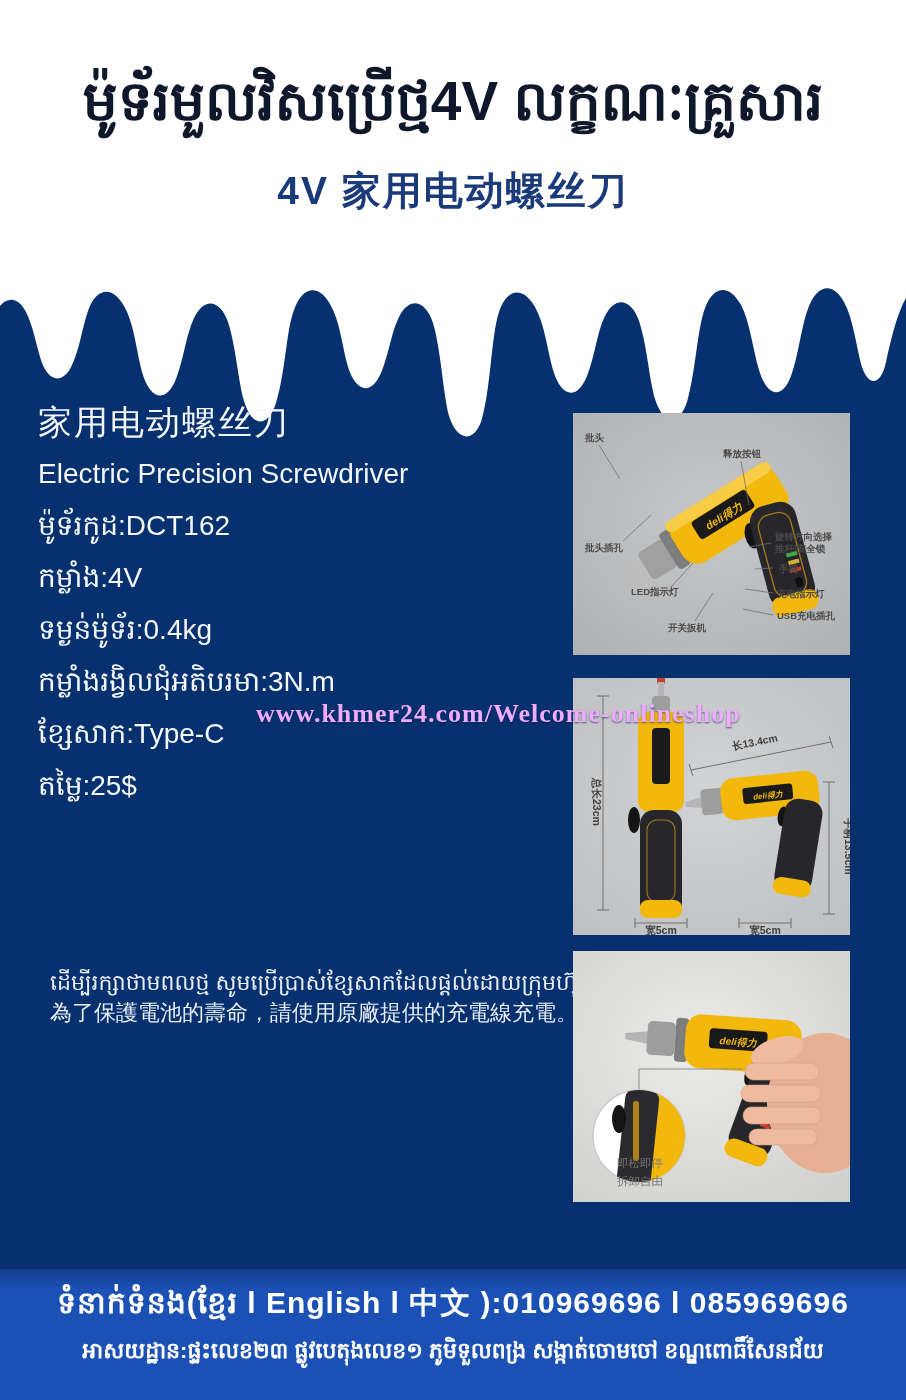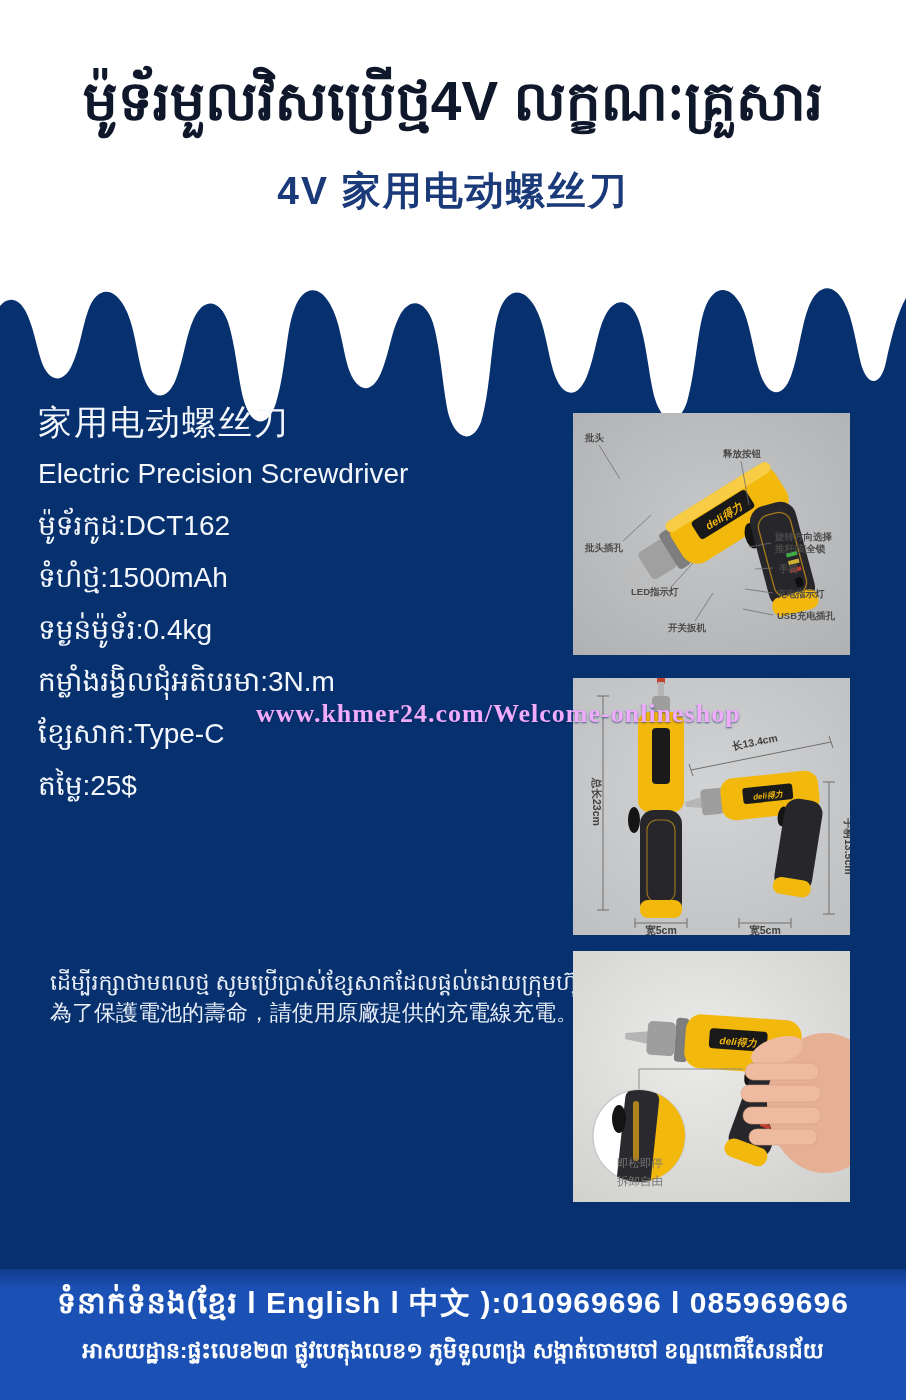--- a/index.html
+++ b/index.html
@@ -67,21 +67,21 @@
       C286,81 286,120 276,153 C268,178 252,178 244,151 C238,130 236,97 228,72
       C220,49 204,47 194,68 C186,85 184,108 176,129 C166,154 150,150 142,122
       C136,99 134,73 124,56 C112,35 96,38 88,61 C82,78 80,98 72,115
       C63,135 48,132 41,110 C36,94 33,76 26,62 C19,48 8,46 0,56 Z"></path>
   </svg>
 
   <div class="specs">
     <div class="spec-line cjk">家用电动螺丝刀</div>
     <div class="spec-line">Electric Precision Screwdriver</div>
     <div class="spec-line">ម៉ូទ័រកូដ:DCT162</div>
-    <div class="spec-line">ទំហំថ្ម:1500mAh</div>
+    <div class="spec-line">កម្លាំង:4V</div>
     <div class="spec-line">ទម្ងន់ម៉ូទ័រ:0.4kg</div>
     <div class="spec-line">កម្លាំងរង្វិលជុំអតិបរមា:3N.m</div>
     <div class="spec-line">ខ្សែសាក:Type-C</div>
     <div class="spec-line">តម្លៃ:25$</div>
   </div>
   <div class="notes">
     <div class="note-line">ដើម្បីរក្សាថាមពលថ្ម សូមប្រើប្រាស់ខ្សែសាកដែលផ្តល់ដោយក្រុមហ៊ុន</div>
     <div class="note-line">為了保護電池的壽命，請使用原廠提供的充電線充電。</div>
   </div>
 

